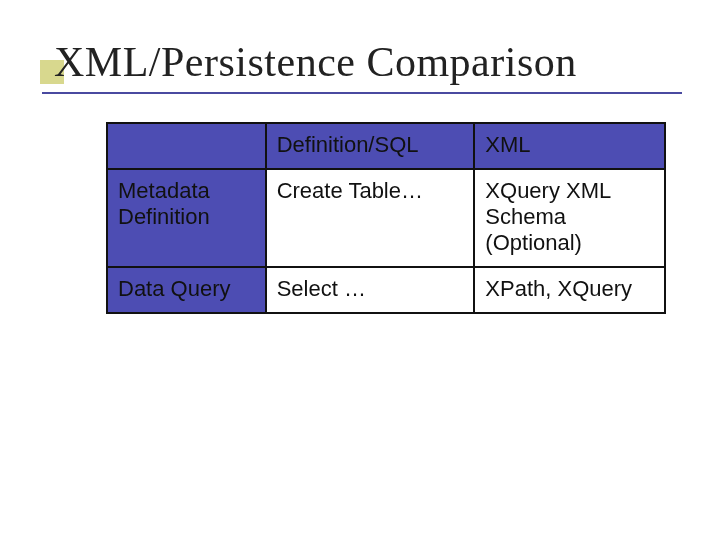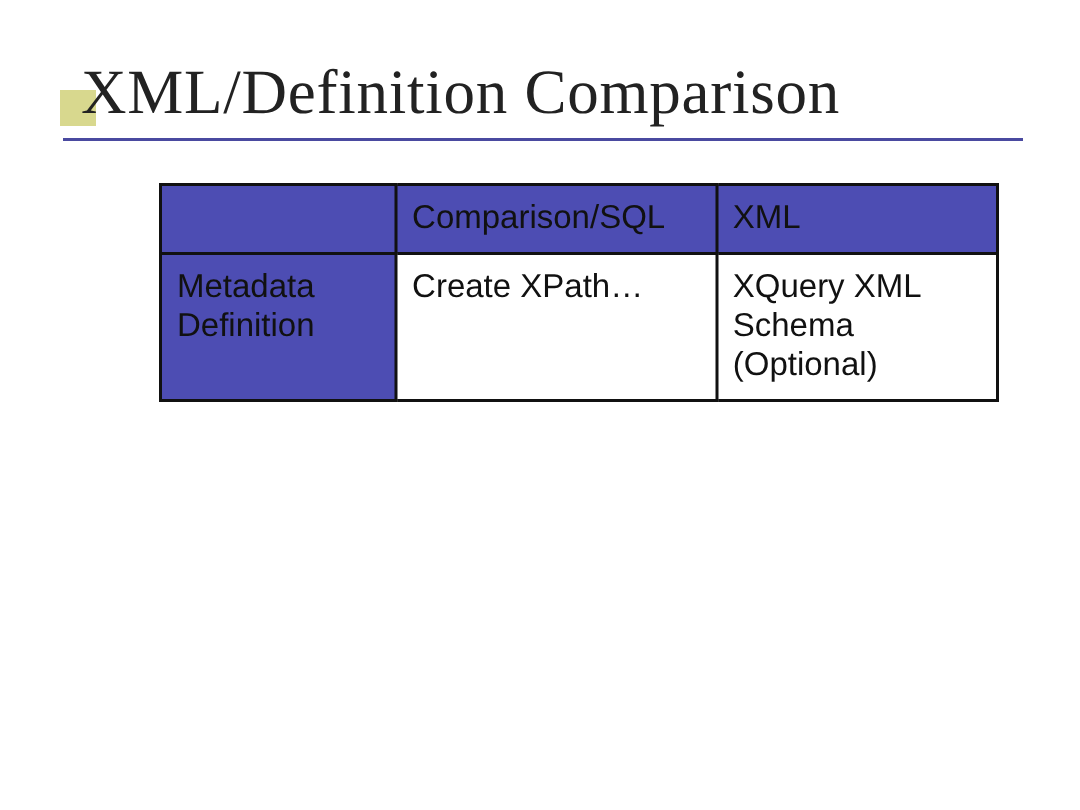--- a/index.html
+++ b/index.html
@@ -77,31 +77,36 @@
   }
   .col-rel { width: 200px; }
   .col-xml { width: 190px; }
 </style>
 </head>
 <body>
 
 <div class="slide">
 
   <div class="accent-box"></div>
-  <div class="title">XML/Definition Comparison</div>
+  <div class="title">XML/Persistence Comparison</div>
   <div class="title-underline"></div>
 
   <table class="comp-table">
     <tbody>
         <tr>
       <th class="corner"></th>
-      <th class="hdr col-rel">Comparison/SQL</th>
+      <th class="hdr col-rel">Definition/SQL</th>
       <th class="hdr col-xml">XML</th>
     </tr>
     <tr>
       <th class="rowhdr">Metadata Definition</th>
-      <td>Create XPath…</td>
+      <td>Create Table…</td>
       <td>XQuery XML Schema (Optional)</td>
+    </tr>
+    <tr>
+      <th class="rowhdr">Data Query</th>
+      <td>Select …</td>
+      <td>XPath, XQuery</td>
     </tr>
   </tbody>
     </table>
 
 </div>
 
 </body></html>

